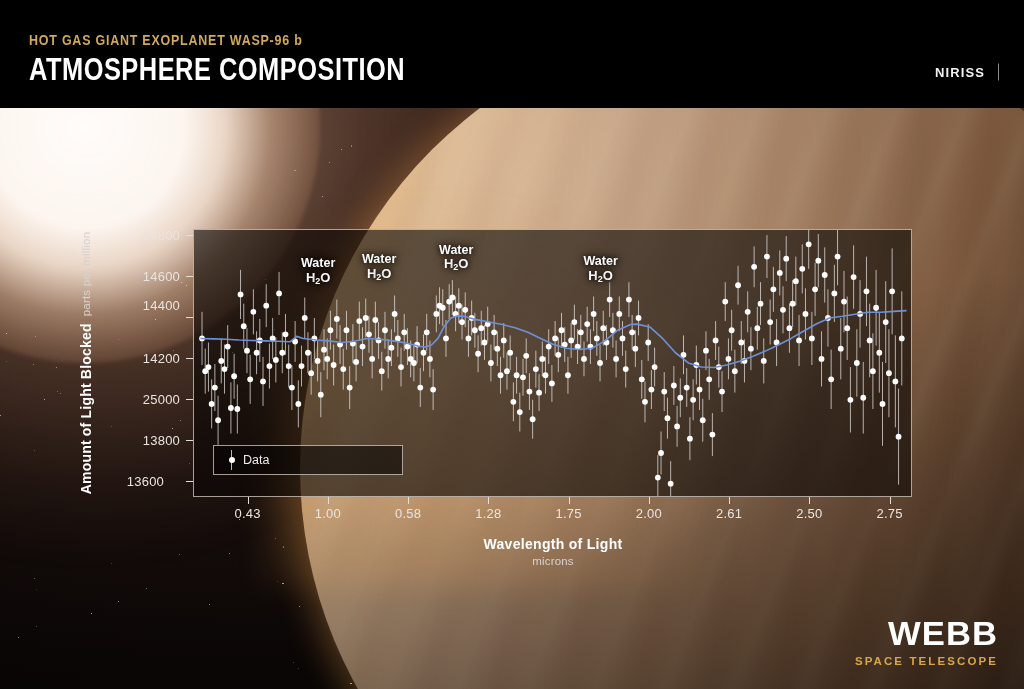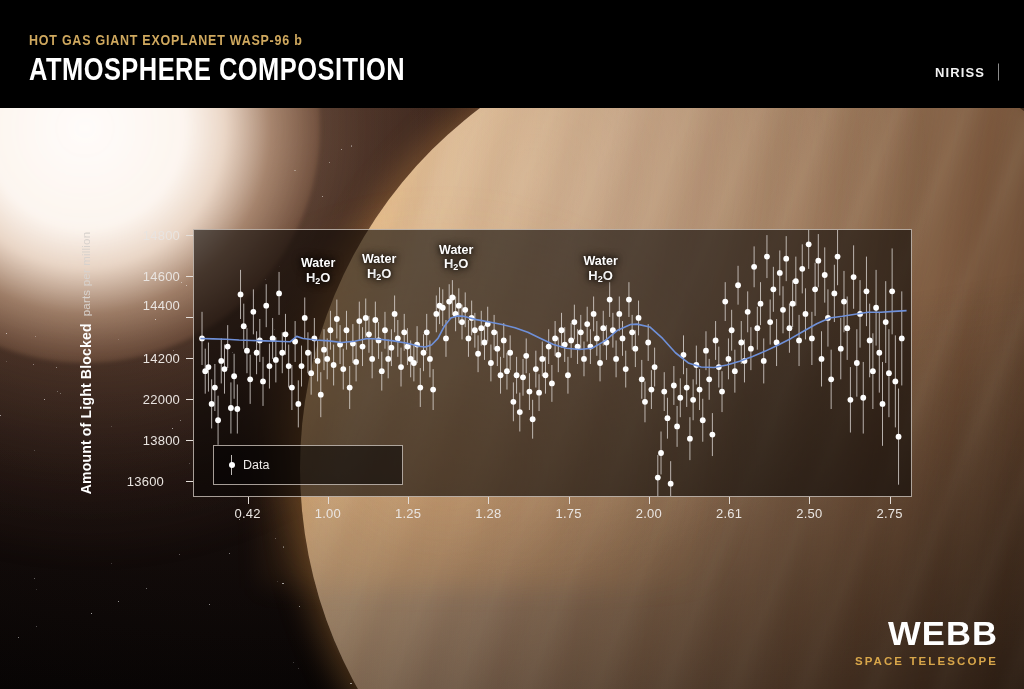--- a/index.html
+++ b/index.html
@@ -176,21 +176,21 @@
   .annot {
     position:absolute; transform:translateX(-50%); text-align:center;
     font-size:12.5px; font-weight:bold; color:#ffffff; line-height:1.15;
     text-shadow:0 0 5px rgba(0,0,0,0.9), 0 0 10px rgba(0,0,0,0.8);
     white-space:nowrap;
   }
   .annot .f { font-size:13px; }
   .annot sub { font-size:9px; vertical-align:baseline; position:relative; top:2px; }
 
   #legend {
-    position:absolute; left:213px; top:337px; width:190px; height:40px;
+    position:absolute; left:213px; top:337px; width:190px; height:30px;
     border:1px solid rgba(226,216,208,0.72);
     background:rgba(6,4,3,0.55);
     display:flex; align-items:center; z-index:25;
   }
   #legend .item { display:flex; align-items:center; font-size:12.5px; color:#f0ecea; }
   #legend .item.data { margin-left:13px; }
   #legend .item.model { margin-left:24px; }
   .lg-data-mark { position:relative; width:9px; height:20px; margin-right:7px; }
   .lg-data-mark .bar { position:absolute; left:4px; top:0; width:1px; height:20px; background:rgba(235,230,226,0.8); }
   .lg-data-mark .dot { position:absolute; left:1.5px; top:7px; width:6px; height:6px; border-radius:50%; background:#fff; }
@@ -737,57 +737,61 @@
             <polyline points="6.42,108.43 19.26,108.84 32.10,109.25 44.94,110.06 57.78,110.47 70.62,110.88 83.46,111.29 96.29,111.70 102.71,106.38 109.13,108.43 121.97,110.06 134.81,110.88 147.65,112.52 160.49,111.29 173.33,108.43 186.17,109.25 199.01,110.88 211.85,112.93 218.27,114.56 224.69,116.20 231.11,117.02 237.53,114.97 243.95,108.43 250.37,96.15 256.79,87.97 263.21,85.92 269.63,86.33 276.04,87.97 282.46,89.61 295.30,92.06 308.14,94.52 320.98,97.79 333.82,102.29 346.66,108.43 359.50,114.56 372.34,118.25 385.18,119.47 398.02,118.25 410.86,110.88 423.70,100.24 436.54,94.52 442.96,94.11 455.79,96.97 468.63,108.43 481.47,122.75 494.31,132.98 507.15,137.07 519.99,137.48 532.83,135.02 545.67,131.34 558.51,126.43 571.35,121.11 584.19,114.97 597.03,108.43 609.87,101.06 622.71,93.70 635.54,87.97 648.38,86.33 661.22,84.29 674.06,82.24 686.90,82.24 699.74,81.42 712.58,80.60" fill="none" stroke="#6f90d8" stroke-width="1.6" stroke-linejoin="round"></polyline>
           </svg>
       </div>
     </div>
 
     <div id="yticks">
         <div class="ytick-label" style="right: 860px; top: 372.634px; text-align: center;">13600</div>
         <div class="ytick-mark" style="position: absolute; left: 186px; top: 372.634px; right: auto;"></div>
         <div class="ytick-label" style="right: 844px; top: 331.718px;">13800</div>
         <div class="ytick-mark" style="position: absolute; left: 186px; top: 331.718px; right: auto;"></div>
-        <div class="ytick-label" style="right: 844px; top: 290.802px;">22000</div>
+        <div class="ytick-label" style="right: 844px; top: 290.802px;">25000</div>
         <div class="ytick-mark" style="position: absolute; left: 186px; top: 290.802px; right: auto;"></div>
         <div class="ytick-label" style="right: 844px; top: 249.885px;">14200</div>
         <div class="ytick-mark" style="position: absolute; left: 186px; top: 249.885px; right: auto;"></div>
         <div class="ytick-label" style="right: 844px; top: 197px;">14400</div>
         <div class="ytick-mark" style="position: absolute; left: 186px; top: 208.969px; right: auto;"></div>
         <div class="ytick-label" style="right: 844px; top: 168.053px;">14600</div>
         <div class="ytick-mark" style="position: absolute; left: 186px; top: 168.053px; right: auto;"></div>
         <div class="ytick-label" style="right: 844px; top: 127.137px;">14800</div>
         <div class="ytick-mark" style="position: absolute; left: 186px; top: 127.137px; right: auto;"></div>
       </div>
     <div id="xticks">
         <div class="xtick-mark" style="left: 247.567px; top: 389px;"></div>
-        <div class="xtick-label" style="left: 247.567px; top: 398px;">0.42</div>
+        <div class="xtick-label" style="left: 247.567px; top: 398px;">0.43</div>
         <div class="xtick-mark" style="left: 327.812px; top: 389px;"></div>
         <div class="xtick-label" style="left: 327.812px; top: 398px;">1.00</div>
         <div class="xtick-mark" style="left: 408.058px; top: 389px;"></div>
-        <div class="xtick-label" style="left: 408.058px; top: 398px;">1.25</div>
+        <div class="xtick-label" style="left: 408.058px; top: 398px;">0.58</div>
         <div class="xtick-mark" style="left: 488.304px; top: 389px;"></div>
         <div class="xtick-label" style="left: 488.304px; top: 398px;">1.28</div>
         <div class="xtick-mark" style="left: 568.549px; top: 389px;"></div>
         <div class="xtick-label" style="left: 568.549px; top: 398px;">1.75</div>
         <div class="xtick-mark" style="left: 648.795px; top: 389px;"></div>
         <div class="xtick-label" style="left: 648.795px; top: 398px;">2.00</div>
         <div class="xtick-mark" style="left: 729.04px; top: 389px;"></div>
         <div class="xtick-label" style="left: 729.04px; top: 398px;">2.61</div>
         <div class="xtick-mark" style="left: 809.286px; top: 389px;"></div>
         <div class="xtick-label" style="left: 809.286px; top: 398px;">2.50</div>
         <div class="xtick-mark" style="left: 889.531px; top: 389px;"></div>
         <div class="xtick-label" style="left: 889.531px; top: 398px;">2.75</div>
       </div>
 
     <div id="ylabelWrap">
       <span class="main">Amount of Light Blocked</span>
       <span class="sub">parts per million</span>
     </div>
 
+    <div id="xlabelWrap">
+      <div class="main">Wavelength of Light</div>
+      <div class="sub">microns</div>
+    </div>
 
     <div id="annots">
         <div class="annot" style="left: 318.183px; top: 148.237px;">
           <div>Water</div>
           <div class="f">H<sub>2</sub>O</div>
         </div>
         <div class="annot" style="left: 379.17px; top: 144.145px;">
           <div>Water</div>
           <div class="f">H<sub>2</sub>O</div>
         </div>

